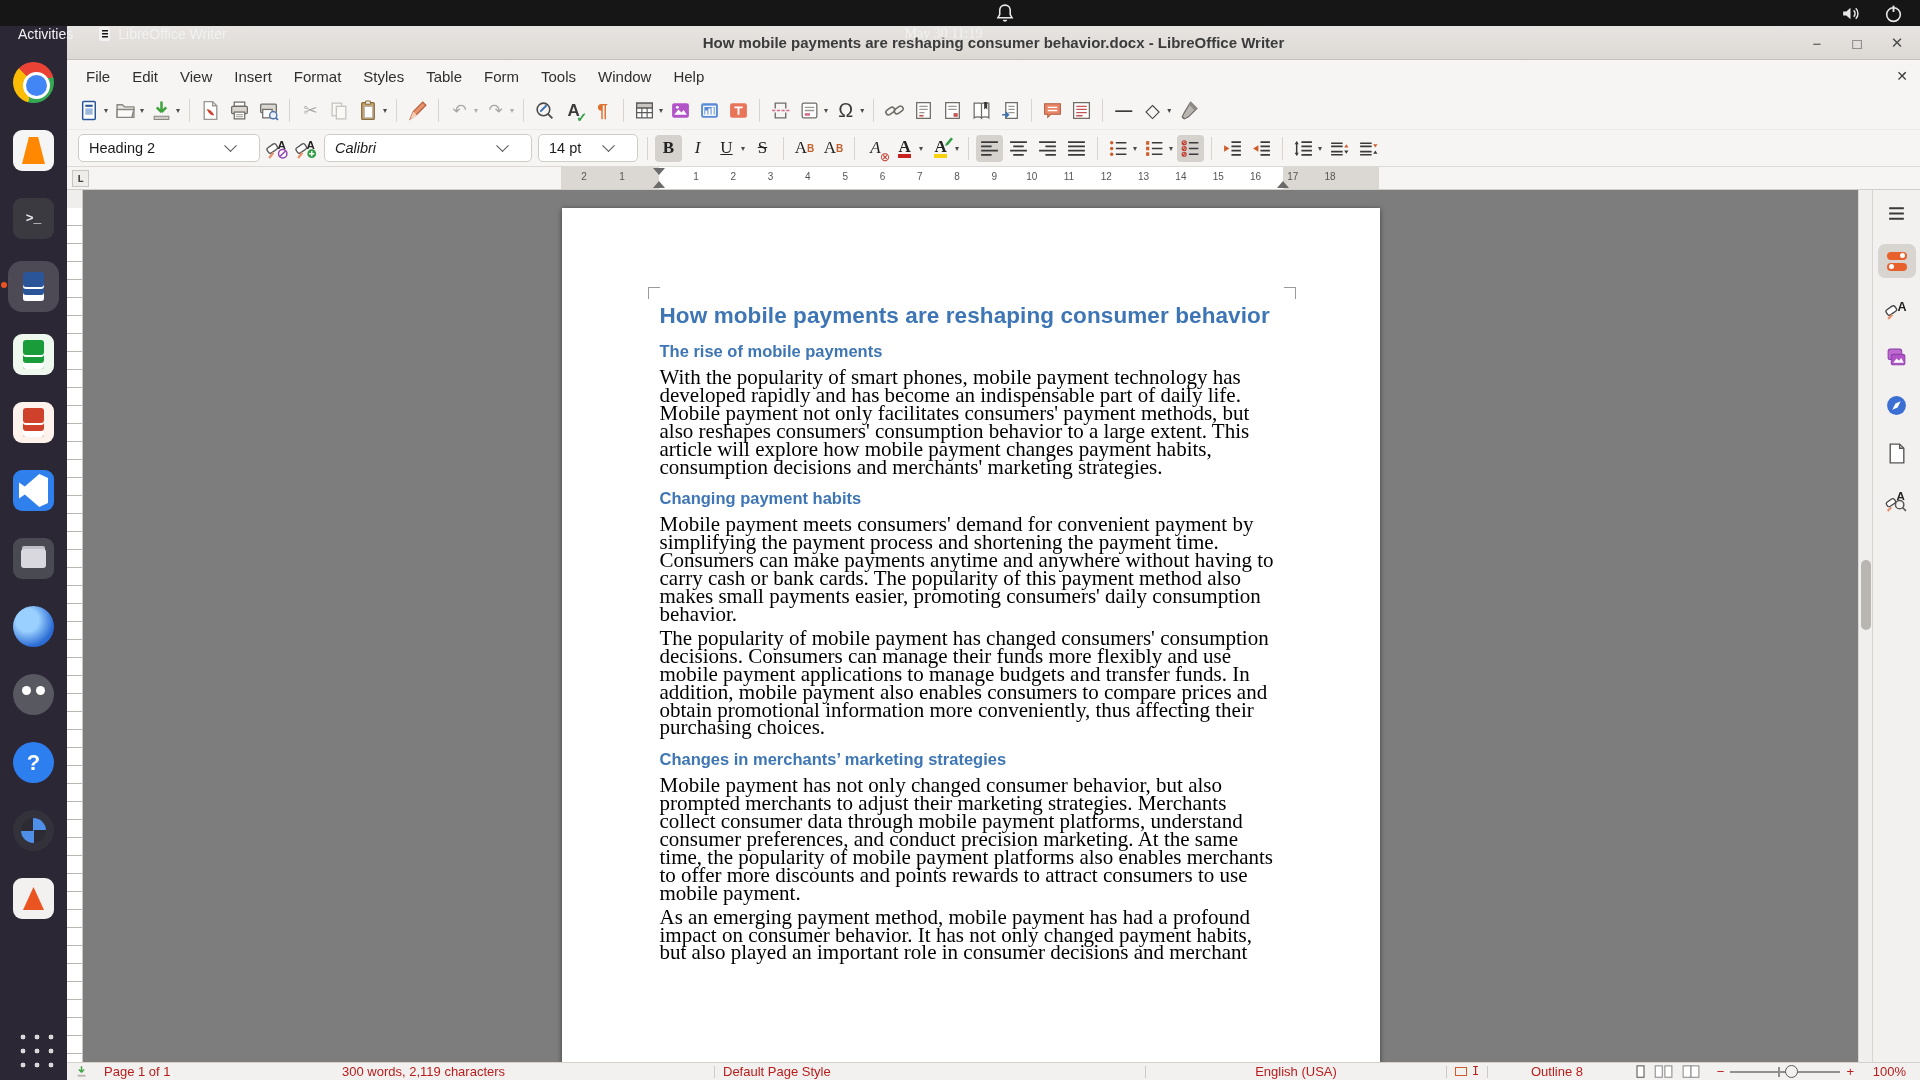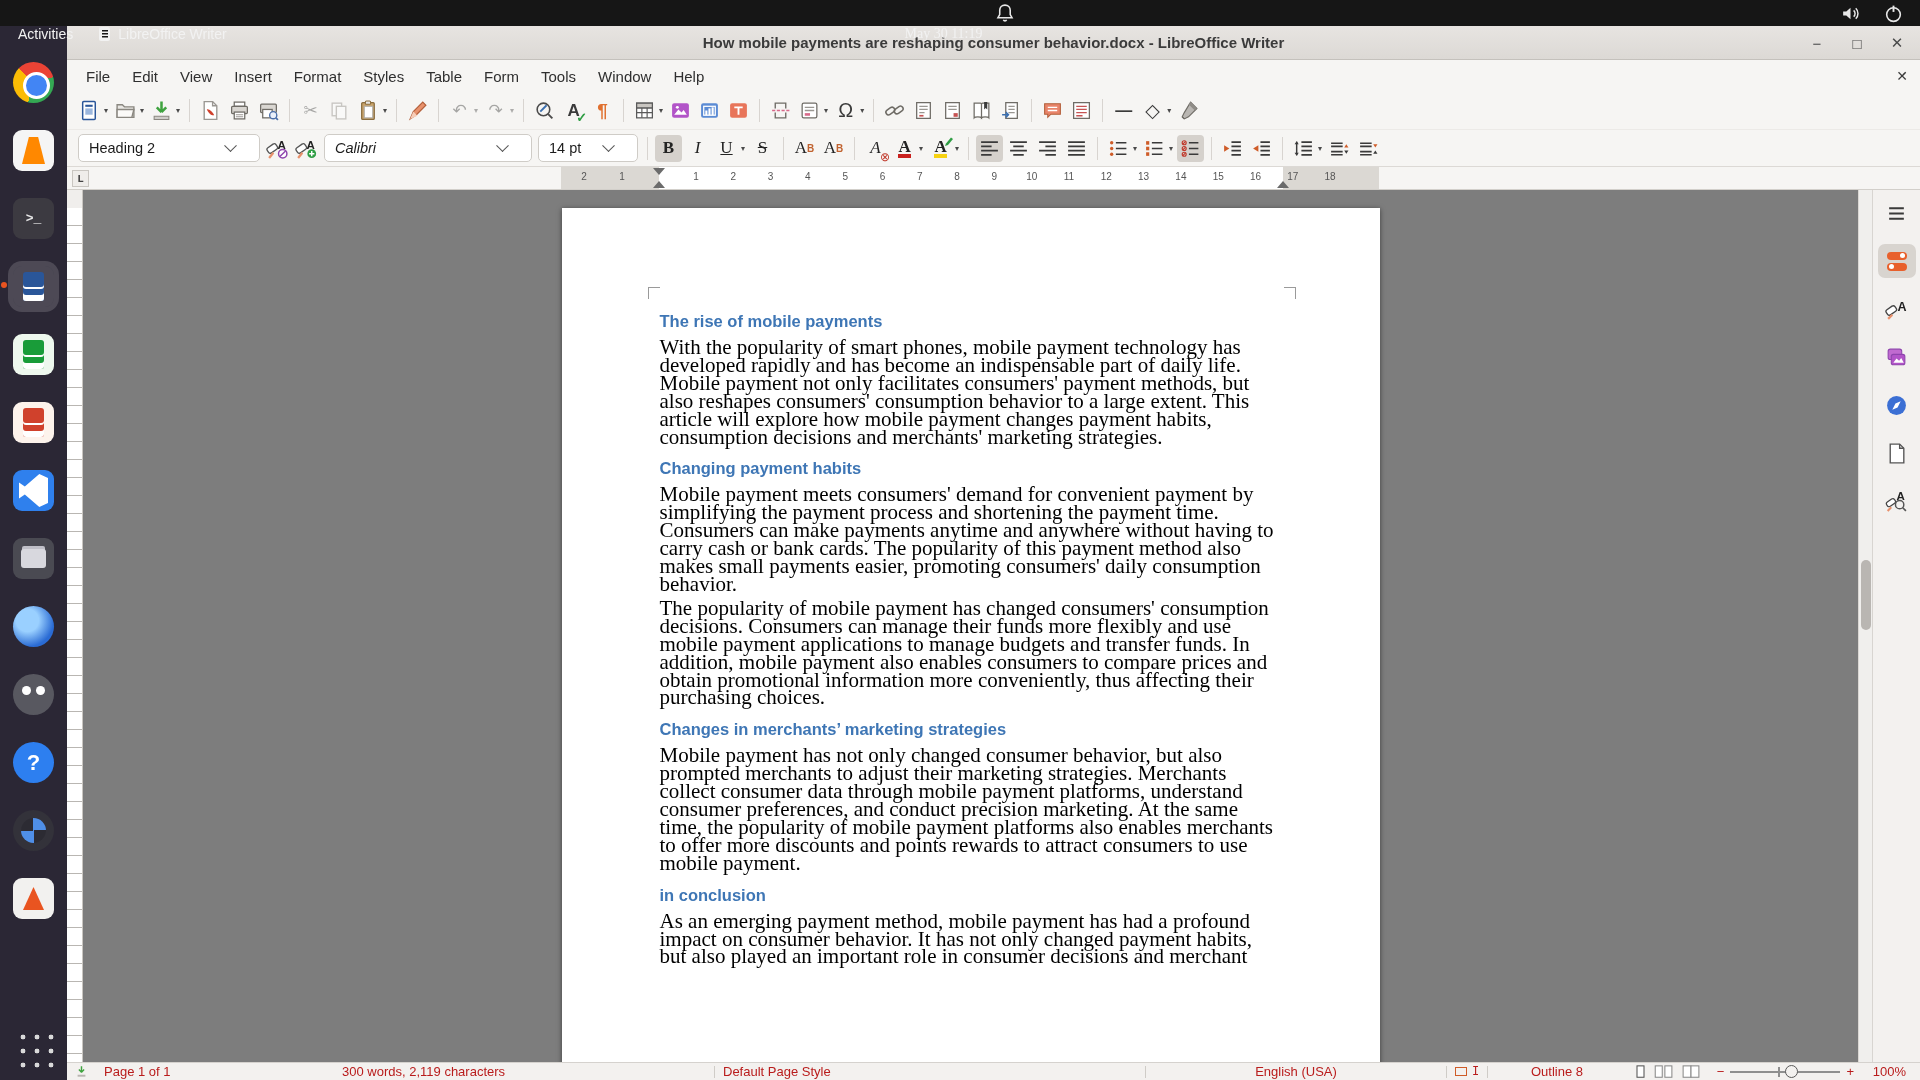--- a/index.html
+++ b/index.html
@@ -592,39 +592,39 @@
 
     <div id="docarea">
       <div id="vruler">
           <div class="vwhite"></div>
         </div>
       <div id="canvas">
         <div id="page">
           <span class="cmark cl"></span>
           <span class="cmark cr"></span>
           <div id="page-inner">
+            <h1 id="doc-title">How mobile payments are reshaping consumer behavior</h1>
             <div id="doc-sections">
 
             <div class="sec">
                   <h2>The rise of mobile payments</h2>
                   <p>With the popularity of smart phones, mobile payment technology has developed rapidly and has become an indispensable part of daily life. Mobile payment not only facilitates consumers' payment methods, but also reshapes consumers' consumption behavior to a large extent. This article will explore how mobile payment changes payment habits, consumption decisions and merchants' marketing strategies.</p>
                 </div>
                 <div class="sec">
                   <h2>Changing payment habits</h2>
                   <p>Mobile payment meets consumers' demand for convenient payment by simplifying the payment process and shortening the payment time. Consumers can make payments anytime and anywhere without having to carry cash or bank cards. The popularity of this payment method also makes small payments easier, promoting consumers' daily consumption behavior.</p>
                 </div>
                 <div class="sec">
                   <p>The popularity of mobile payment has changed consumers' consumption decisions. Consumers can manage their funds more flexibly and use mobile payment applications to manage budgets and transfer funds. In addition, mobile payment also enables consumers to compare prices and obtain promotional information more conveniently, thus affecting their purchasing choices.</p>
                 </div>
                 <div class="sec">
                   <h2>Changes in merchants’ marketing strategies</h2>
                   <p>Mobile payment has not only changed consumer behavior, but also prompted merchants to adjust their marketing strategies. Merchants collect consumer data through mobile payment platforms, understand consumer preferences, and conduct precision marketing. At the same time, the popularity of mobile payment platforms also enables merchants to offer more discounts and points rewards to attract consumers to use mobile payment.</p>
                 </div>
                 <div class="sec">
-                  <h2>in conclusion</h2>
                   <p>As an emerging payment method, mobile payment has had a profound impact on consumer behavior. It has not only changed payment habits, but also played an important role in consumer decisions and merchant</p>
                 </div>
               </div>
           </div>
         </div>
       </div>
       <div id="scrollbar">
           <div class="thumb"></div>
         </div>
       <div id="sidebar">

